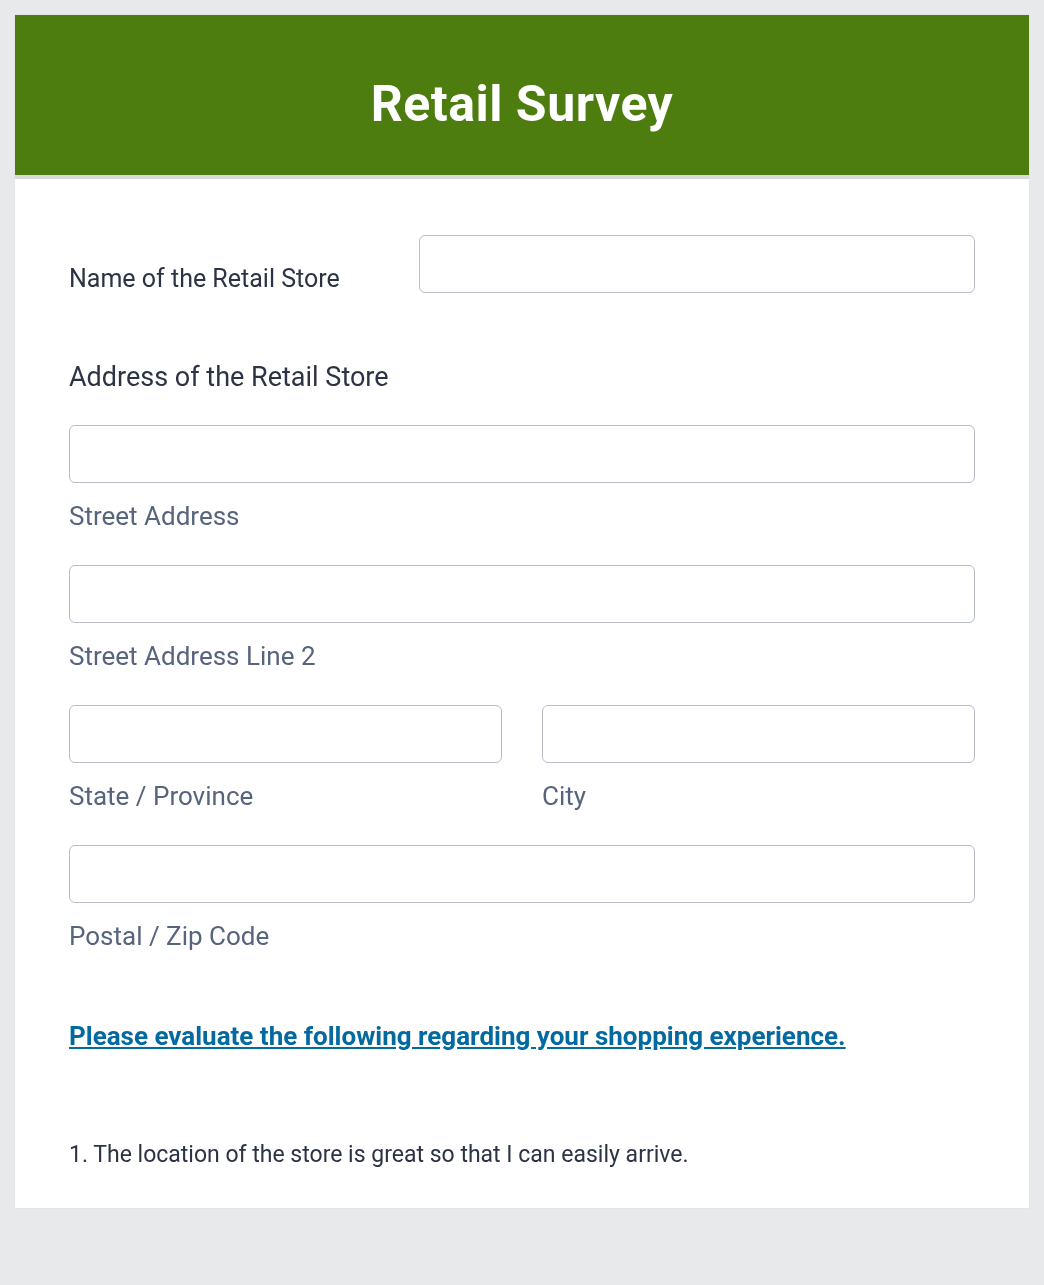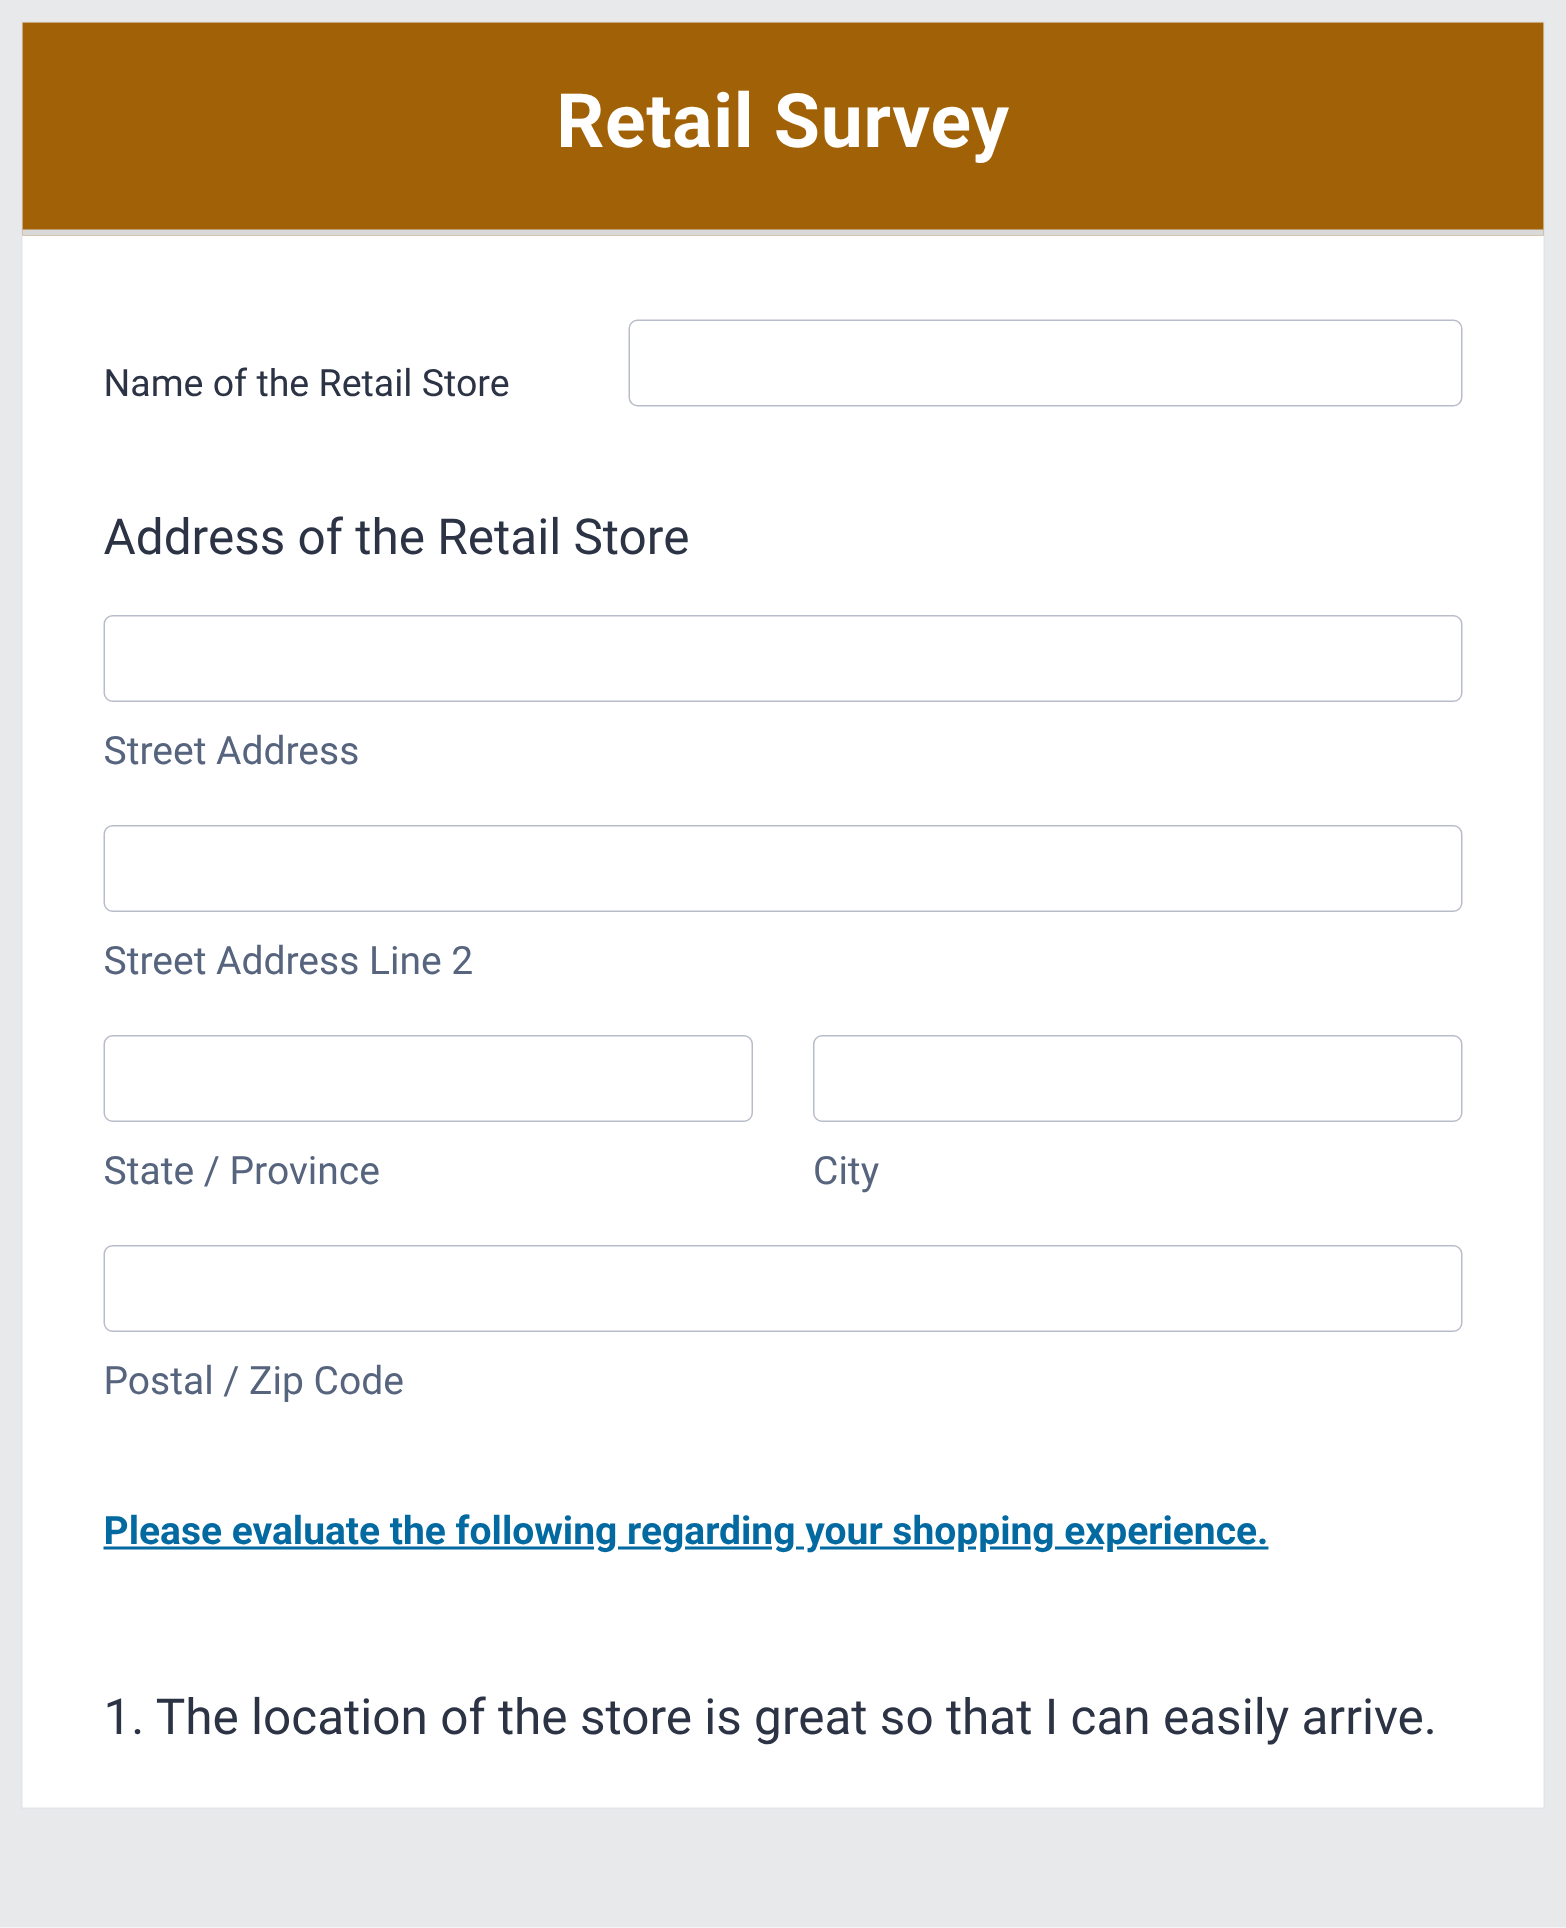--- a/index.html
+++ b/index.html
@@ -9,22 +9,22 @@
     padding: 14px;
     color: #2c3345;
   }
   .form-container {
     background: #ffffff;
     max-width: 1016px;
     margin: 0 auto;
     border: 1px solid #e2e4ea;
   }
   .header-banner {
-    background: #a16207;
-    padding: 38px 20px 42px;
+    background: #4d7c0f;
+    padding: 60px 20px 42px;
     text-align: center;
     border-bottom: 4px solid #d9d9d9;
   }
   .header-banner h1 {
     color: #ffffff;
     font-size: 50px;
     font-weight: 700;
     letter-spacing: 0.5px;
   }
   .form-body {
@@ -48,21 +48,21 @@
     width: 100%;
     height: 58px;
     border: 1px solid #b8bdc9;
     border-radius: 6px;
     padding: 0 14px;
     font-size: 20px;
     background: #ffffff;
     color: #2c3345;
   }
   .section-label {
-    font-size: 33px;
+    font-size: 27px;
     color: #2c3345;
     margin-bottom: 32px;
     font-weight: 400;
   }
   .address-block {
     margin-bottom: 70px;
   }
   .subfield {
     margin-bottom: 34px;
   }
@@ -82,21 +82,21 @@
   }
   .eval-heading {
     font-size: 26px;
     font-weight: 700;
     text-decoration: underline;
     color: #0369a1;
     margin-top: 20px;
     margin-bottom: 90px;
   }
   .question {
-    font-size: 33px;
+    font-size: 23px;
     color: #2c3345;
     font-weight: 400;
   }
 </style>
 </head>
 <body>
 
 <div class="form-container">
 
   <div class="header-banner">

